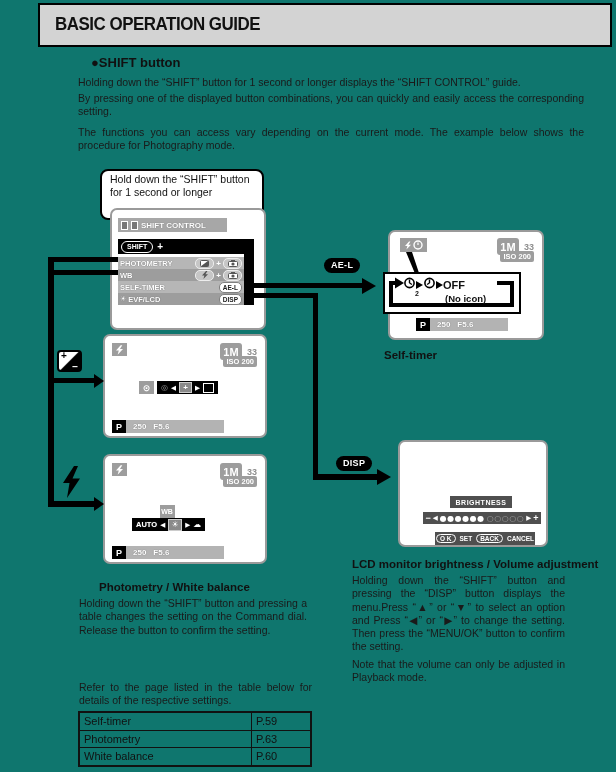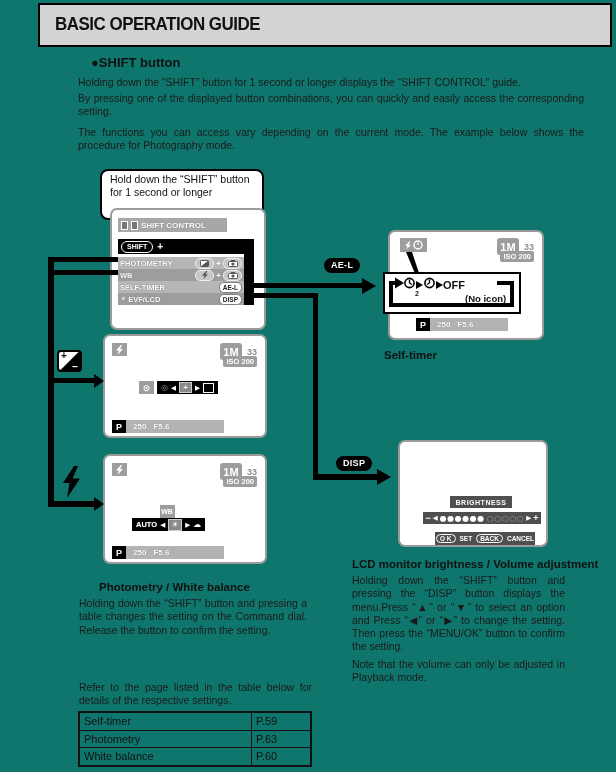--- a/index.html
+++ b/index.html
@@ -51,21 +51,21 @@
              border-radius:9px;padding:0 7px;letter-spacing:0.3px;}
   
   #evicon{width:21px;height:18px;border:2px solid #000;border-radius:4px;
           background:linear-gradient(135deg,#fff 48%,#000 52%);}
   #evicon .p{position:absolute;left:2px;top:-2px;font-size:10px;font-weight:bold;color:#000;}
   #evicon .m{position:absolute;right:2px;bottom:-2px;font-size:10px;font-weight:bold;color:#fff;}
   
   #st-callout{left:-7px;top:40px;width:134px;height:38px;background:#fff;border:2px solid #000;z-index:5;}
   #st-callout .content{position:absolute;left:18px;top:2px;display:flex;align-items:center;gap:0;}
   .minarrow{width:0;height:0;border-top:4px solid transparent;border-bottom:4px solid transparent;border-left:7px solid #000;}
-  #st-noicon{position:absolute;left:60px;top:19px;font-size:9.5px;font-weight:bold;white-space:nowrap;margin-left:20px;}
+  #st-noicon{position:absolute;left:60px;top:19px;font-size:9.5px;font-weight:bold;white-space:nowrap;}
   #st-off{font-size:11px;font-weight:bold;}
   
   .dbar{background:#4f4f4f;color:#fff;display:flex;align-items:center;justify-content:center;}
   #br-title{font-size:7px;font-weight:bold;letter-spacing:0.5px;}
   .dots-f{color:#fff;font-size:8px;letter-spacing:0.5px;font-family:"DejaVu Sans",sans-serif;}
   .dots-e{color:#a0a0a0;font-size:8px;letter-spacing:0.5px;font-family:"DejaVu Sans",sans-serif;}
   .okpill{border:1px solid #fff;border-radius:7px;padding:0 3px;font-size:6.5px;font-weight:bold;}
   .oktxt{font-size:6.5px;font-weight:bold;}
   
   #ref-table{left:78px;top:711px;width:230px;border:2px solid #111;}

